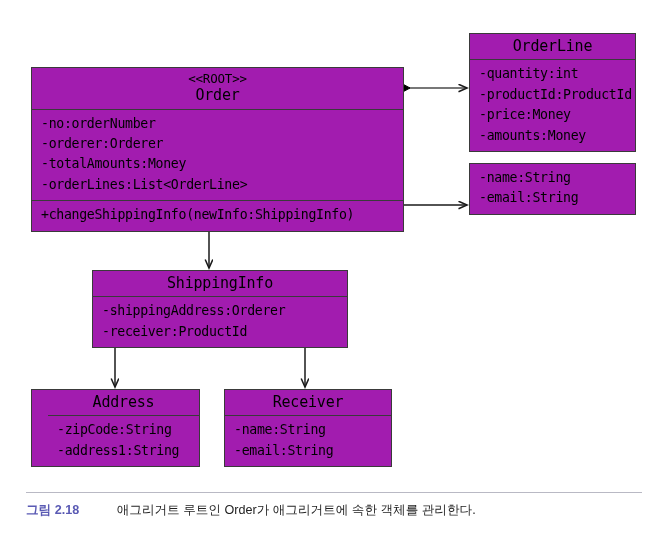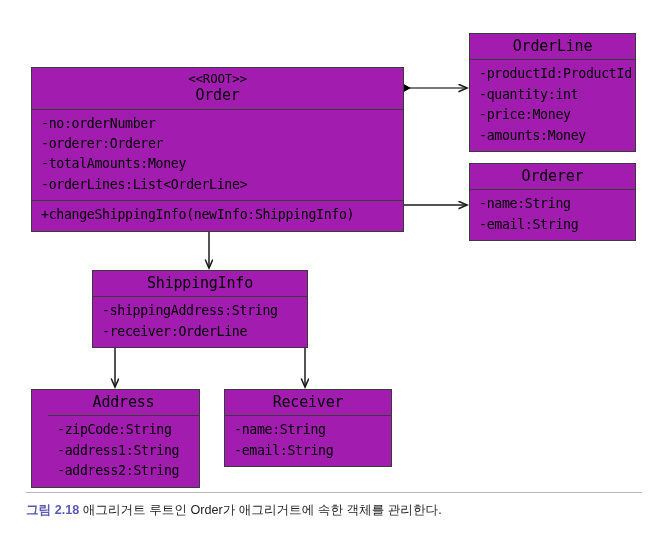--- a/index.html
+++ b/index.html
@@ -86,20 +86,21 @@
     color: #1a1a1a;
     line-height: 1.4;
     white-space: nowrap;
   }
   #caption .cap-num {
     color: #5a5ab4;
     font-weight: bold;
   }
   #caption .cap-text {
     color: #222222;
+    margin-left: 34px;
   }
 </style>
 </head>
 <body>
 
 <div id="figure">
 
   <svg id="connectors" viewBox="0 0 668 544" xmlns="http://www.w3.org/2000/svg">
     <defs>
       <marker id="openArrow" markerWidth="11" markerHeight="11" refX="9.5" refY="4.2" orient="auto" markerUnits="userSpaceOnUse">
@@ -143,55 +144,51 @@
     <div class="uml-compartment">
       <span class="uml-line">+changeShippingInfo(newInfo:ShippingInfo)</span>
     </div>
   </div>
 
   <div class="uml-box" id="box-orderline" style="left:469px; top:33px; width:167px;">
     <div class="uml-header">
       <span class="cls-name">OrderLine</span>
     </div>
     <div class="uml-compartment">
+      <span class="uml-line">-quantity:int</span>
       <span class="uml-line">-productId:ProductId</span>
-      <span class="uml-line">-quantity:int</span>
       <span class="uml-line">-price:Money</span>
       <span class="uml-line">-amounts:Money</span>
     </div>
   </div>
 
   <div class="uml-box" id="box-orderer" style="left:469px; top:163px; width:167px;">
-    <div class="uml-header">
-      <span class="cls-name">Orderer</span>
-    </div>
     <div class="uml-compartment">
       <span class="uml-line">-name:String</span>
       <span class="uml-line">-email:String</span>
     </div>
   </div>
 
-  <div class="uml-box" id="box-shippinginfo" style="left:92px; top:270px; width:216px;">
+  <div class="uml-box" id="box-shippinginfo" style="left:92px; top:270px; width:256px;">
     <div class="uml-header">
       <span class="cls-name">ShippingInfo</span>
     </div>
     <div class="uml-compartment">
-      <span class="uml-line">-shippingAddress:String</span>
-      <span class="uml-line">-receiver:OrderLine</span>
+      <span class="uml-line">-shippingAddress:Orderer</span>
+      <span class="uml-line">-receiver:ProductId</span>
     </div>
   </div>
 
   <div class="uml-box" id="box-address" style="left:31px; top:389px; width:169px;padding-left:16px;">
     <div class="uml-header">
       <span class="cls-name">Address</span>
     </div>
     <div class="uml-compartment">
       <span class="uml-line">-zipCode:String</span>
       <span class="uml-line">-address1:String</span>
-      <span class="uml-line">-address2:String</span>
     </div>
   </div>
 
   <div class="uml-box" id="box-receiver" style="left:224px; top:389px; width:168px;">
     <div class="uml-header">
       <span class="cls-name">Receiver</span>
     </div>
     <div class="uml-compartment">
       <span class="uml-line">-name:String</span>
       <span class="uml-line">-email:String</span>

